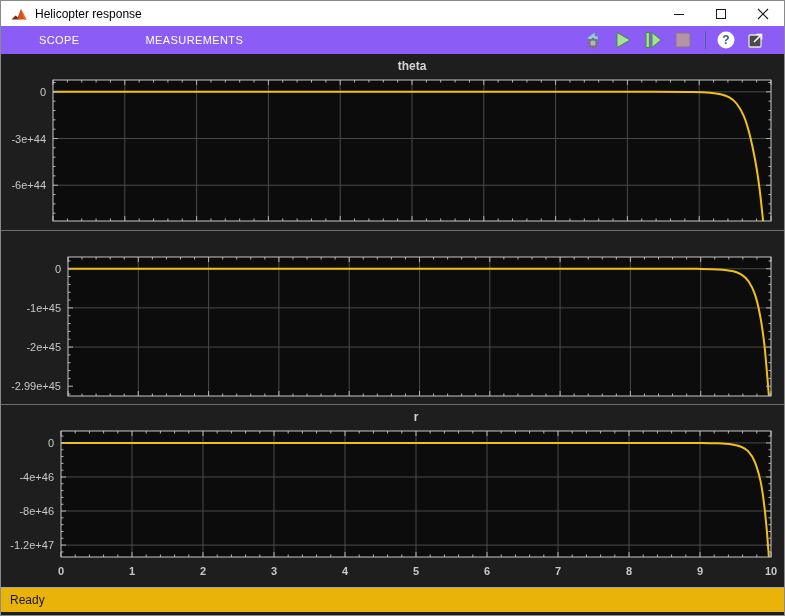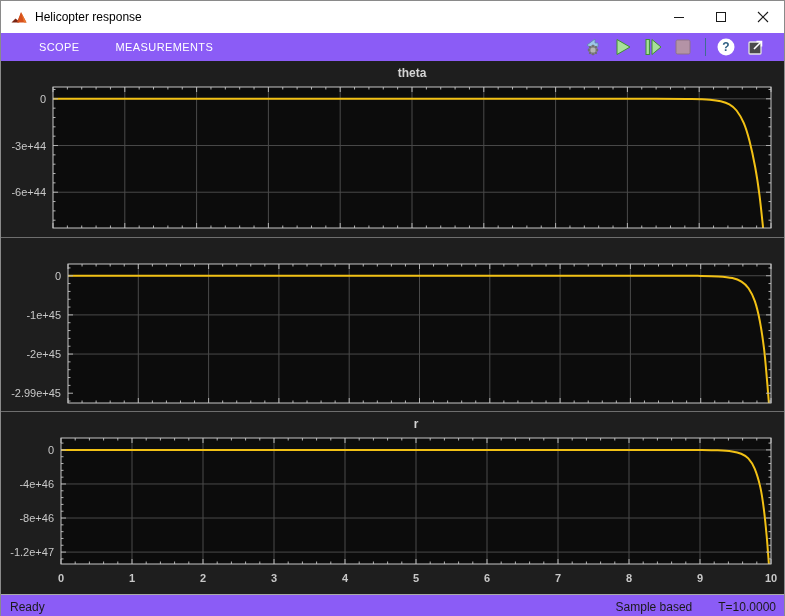--- a/index.html
+++ b/index.html
@@ -1,48 +1,48 @@
 <!DOCTYPE html>
 <html><head>
 <meta charset="utf-8">
 <style>
   * { margin:0; padding:0; box-sizing:border-box; }
   html,body { width:785px; height:616px; }
   body { font-family:"Liberation Sans", sans-serif; background:#1e1e1e; }
   .window { width:785px; height:616px; border:1px solid #8a8a8a; display:flex; flex-direction:column; background:#1e1e1e; }
 
   
-  .titlebar { height:32px; background:#ffffff; display:flex; align-items:center; flex:0 0 auto; }
+  .titlebar { height:25px; background:#ffffff; display:flex; align-items:center; flex:0 0 auto; }
   .titlebar .app-icon { width:16px; height:16px; margin:0 8px 0 10px; }
   .titlebar .title { font-size:12px; color:#000; }
   .titlebar .spacer { flex:1; }
   .win-btn { width:42px; height:30px; display:flex; align-items:center; justify-content:center; cursor:default; }
   .win-btn svg { display:block; }
 
   
   .toolstrip { height:28px; background:#8b5cf6; display:flex; align-items:center; flex:0 0 auto; }
   .tab { color:#ffffff; font-size:11px; letter-spacing:0.4px; cursor:default; }
   .tab-scope { margin-left:38px; }
-  .tab-meas { margin-left:36px; }
+  .tab-meas { margin-left:66px; }
   .toolstrip .spacer { flex:1; }
   .tool-btn { width:24px; height:24px; display:flex; align-items:center; justify-content:center; margin-right:6px; }
   .tool-divider { width:1px; height:18px; background:#3f6c92; margin:0 8px 0 4px; }
   .toolstrip .endpad { width:10px; }
 
   
   .canvas { width:783px; height:533px; background:#1e1e1e; flex:0 0 auto; position:relative; }
   .panel { position:relative; width:783px; }
   .panel-1 { height:176px;padding-left:16px; }
   .panel-2 { height:174px; border-top:1px solid #6e6e6e; }
   .panel-3 { height:181px; border-top:1px solid #6e6e6e; }
   .plot-title { position:absolute; top:5px; text-align:center; font-size:12px; font-weight:bold; color:#d4d4d4; }
   .plot-svg { position:absolute; left:0; top:0; }
 
   
-  .statusbar { height:25px; background:#8b5cf6; border-top:1px solid #a9a9a9; display:flex; align-items:center; font-size:12px; color:#1a1a1a; flex:0 0 auto; }
+  .statusbar { height:25px; background:#eab308; border-top:1px solid #a9a9a9; display:flex; align-items:center; font-size:12px; color:#1a1a1a; flex:0 0 auto; }
   .statusbar .left { margin-left:9px; }
   .statusbar .spacer { flex:1; }
   .statusbar .right { display:flex; gap:26px; margin-right:8px; }
 </style>
 </head>
 <body>
 
 <div class="window">
 
   <div class="titlebar">
@@ -627,19 +627,15 @@
           <text x="628" y="170" text-anchor="middle" fill="#c8c8c8" font-family="Liberation Sans, sans-serif" font-size="11" font-weight="bold">8</text>
           <text x="699" y="170" text-anchor="middle" fill="#c8c8c8" font-family="Liberation Sans, sans-serif" font-size="11" font-weight="bold">9</text>
           <text x="770" y="170" text-anchor="middle" fill="#c8c8c8" font-family="Liberation Sans, sans-serif" font-size="11" font-weight="bold">10</text>
         </svg>
     </div>
   </div>
 
   <div class="statusbar">
     <span class="left">Ready</span>
     <span class="spacer"></span>
-    <span class="right">
-      <span>Sample based</span>
-      <span>T=10.0000</span>
-    </span>
   </div>
 
 </div>
 
 </body></html>

